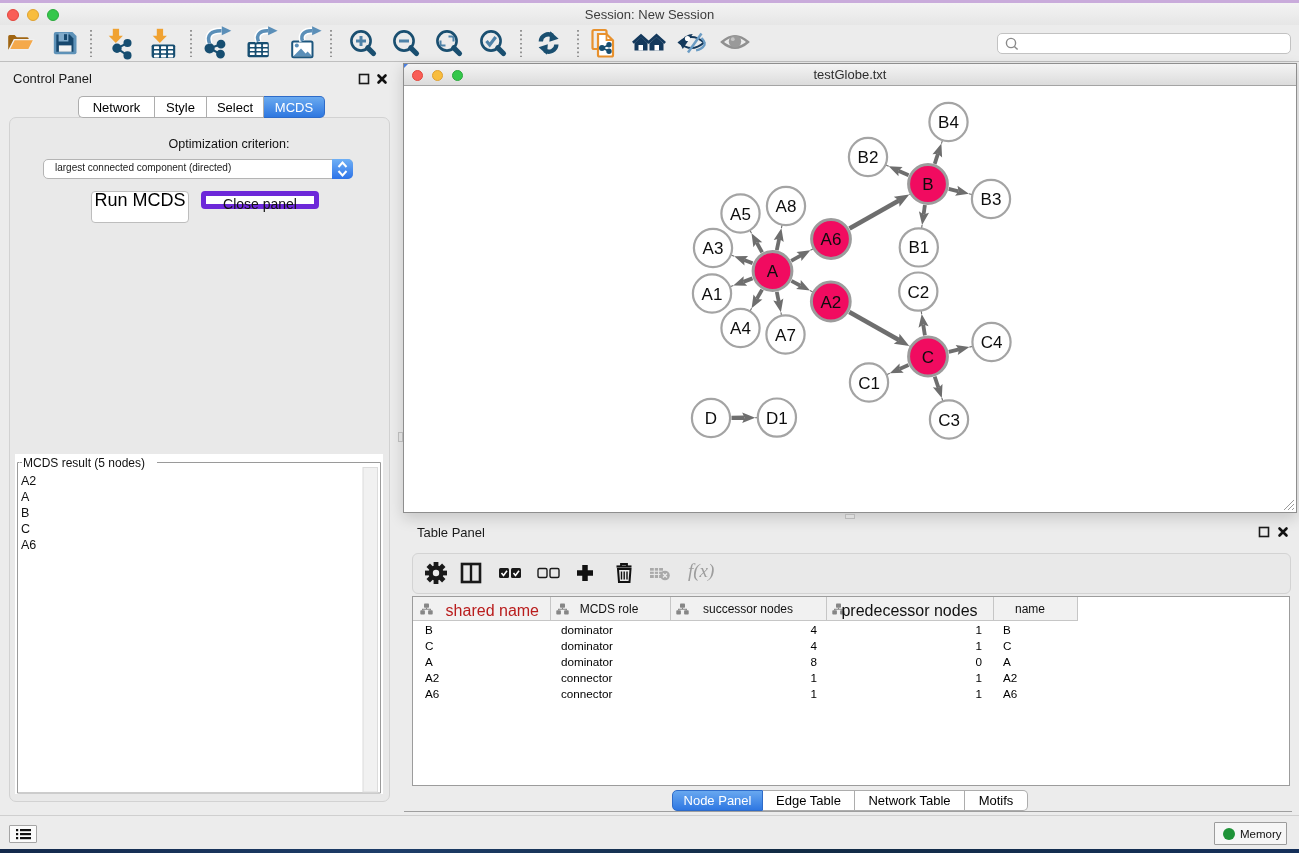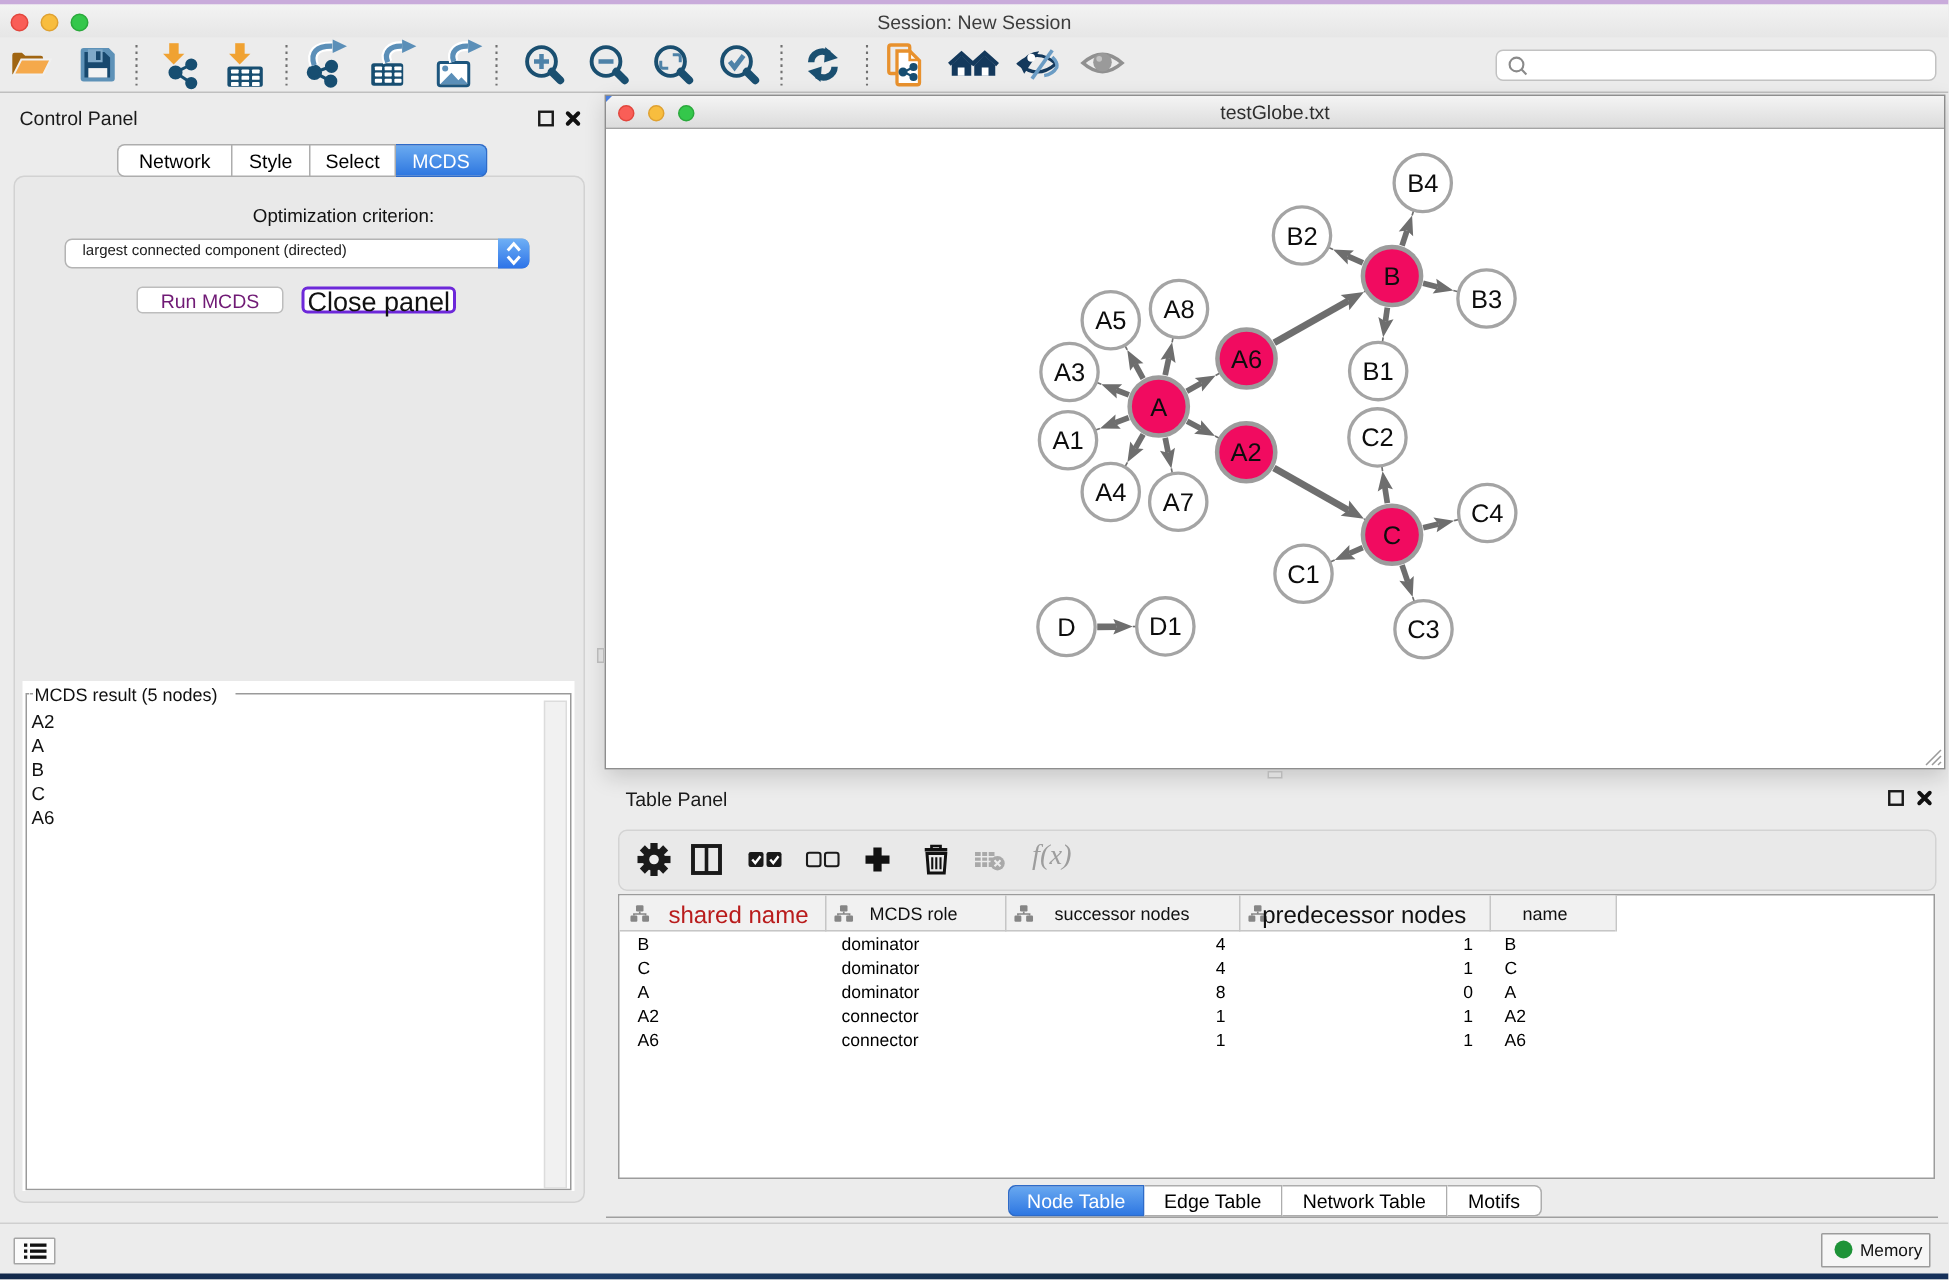--- a/index.html
+++ b/index.html
@@ -184,22 +184,22 @@
 <div class="abs" style="left:9px;top:137px;width:440px;text-align:center;font-size:12.5px;color:#111">Optimization criterion:</div>
 <div class="abs" style="left:43px;top:159px;width:310px;height:20px;background:#fff;border:1px solid #b4b4b4;border-radius:5px">
  <div class="abs" style="left:11px;top:2px;font-size:10px;color:#1a1a1a">largest connected component (directed)</div>
  <div class="abs" style="right:-1px;top:-1px;width:21px;height:20px;background:linear-gradient(#6fb0f5,#2d73e8);border-radius:0 5px 5px 0">
   <svg width="21" height="20">
   <path d="M6.5,8 l4,-4.5 4,4.5" fill="none" stroke="#fff" stroke-width="2"></path>
   <path d="M6.5,12 l4,4.5 4,-4.5" fill="none" stroke="#fff" stroke-width="2"></path>
       </svg>
  </div>
 </div>
-<div class="abs" style="left:91px;top:191px;width:98px;height:18px;background:#fff;border:1px solid #bdbdbd;border-radius:4px;text-align:center;font-size:13px;line-height:17px;color:#701a75">Run MCDS</div>
-<div class="abs" style="left:201px;top:191px;width:103px;height:18px;background:#fff;border:2px solid #6d28d9;border-radius:4px;text-align:center;font-size:18px;line-height:17px;color:#111">Close panel</div>
+<div class="abs" style="left:91px;top:191px;width:98px;height:32px;background:#fff;border:1px solid #bdbdbd;border-radius:4px;text-align:center;font-size:18px;line-height:17px;color:#000000">Run MCDS</div>
+<div class="abs" style="left:201px;top:191px;width:118px;height:18px;background:#fff;border:5px solid #6d28d9;border-radius:4px;text-align:center;font-size:14px;line-height:17px;color:#111">Close panel</div>
 
 <div class="abs" style="left:15px;top:454px;width:368px;height:340px;background:#fff"></div>
 <svg class="abs" style="left:15px;top:454px" width="368" height="340">
 <path d="M5,8.5 h2 M142,8.5 H365.5 V339 H2.5 V8.5 h2" fill="none" stroke="#9a9a9a" stroke-width="1"></path>
 <rect x="348" y="13.5" width="14.5" height="324.5" fill="#f1f1f1" stroke="#dcdcdc" stroke-width="1"></rect>
 </svg>
 <div class="abs" style="left:23px;top:456px;font-size:12px;color:#111">MCDS result (5 nodes)</div>
 <div class="abs" style="left:21px;top:473px;font-size:12.5px;line-height:16px;color:#111">A2<br>A<br>B<br>C<br>A6</div>
 
 <div class="abs" style="left:403px;top:63px;width:894px;height:450px;background:#fff;border:1px solid #8e8e8e;box-shadow:0 5px 14px rgba(0,0,0,0.16)">
@@ -447,21 +447,21 @@
 <div class="abs" style="left:561px;top:670px;width:105px;height:16px;font-size:11.7px;line-height:15px">connector</div>
 <div class="abs" style="left:700px;top:670px;width:117px;height:16px;font-size:11.7px;line-height:15px;text-align:right">1</div>
 <div class="abs" style="left:860px;top:670px;width:122px;height:16px;font-size:11.7px;line-height:15px;text-align:right">1</div>
 <div class="abs" style="left:1003px;top:670px;width:70px;height:16px;font-size:11.7px;line-height:15px">A2</div>
 <div class="abs" style="left:425px;top:686px;width:120px;height:16px;font-size:11.7px;line-height:15px">A6</div>
 <div class="abs" style="left:561px;top:686px;width:105px;height:16px;font-size:11.7px;line-height:15px">connector</div>
 <div class="abs" style="left:700px;top:686px;width:117px;height:16px;font-size:11.7px;line-height:15px;text-align:right">1</div>
 <div class="abs" style="left:860px;top:686px;width:122px;height:16px;font-size:11.7px;line-height:15px;text-align:right">1</div>
 <div class="abs" style="left:1003px;top:686px;width:70px;height:16px;font-size:11.7px;line-height:15px">A6</div>
 <div class="abs" style="left:672px;top:790px;height:21px;display:flex;font-size:13px">
- <div style="width:91px;background:linear-gradient(#68a8f0,#2e77e2);border:1px solid #2e6bc8;border-radius:5px 0 0 5px;color:#fff;text-align:center;line-height:20px">Node Table</div>
+ <div style="width:91px;background:linear-gradient(#68a8f0,#2e77e2);border:1px solid #2e6bc8;border-radius:5px 0 0 5px;color:#fff;text-align:center;line-height:20px">Node Panel</div>
  <div style="width:92px;background:#fff;border:1px solid #adadad;border-left:none;text-align:center;line-height:20px">Edge Table</div>
  <div style="width:110px;background:#fff;border:1px solid #adadad;border-left:none;text-align:center;line-height:20px">Network Table</div>
  <div style="width:63px;background:#fff;border:1px solid #adadad;border-left:none;border-radius:0 5px 5px 0;text-align:center;line-height:20px">Motifs</div>
 </div>
 
 <div class="abs" style="left:404px;top:811px;width:888px;height:1px;background:#9f9f9f"></div>
 <div class="abs" style="left:0;top:815px;width:1299px;height:1px;background:#cfcfcf"></div>
 <div class="abs" style="left:9px;top:825px;width:28px;height:18px;background:#fbfbfb;border:1px solid #a5a5a5;border-radius:1px">
  <svg width="26" height="17">
       <g fill="#111">

